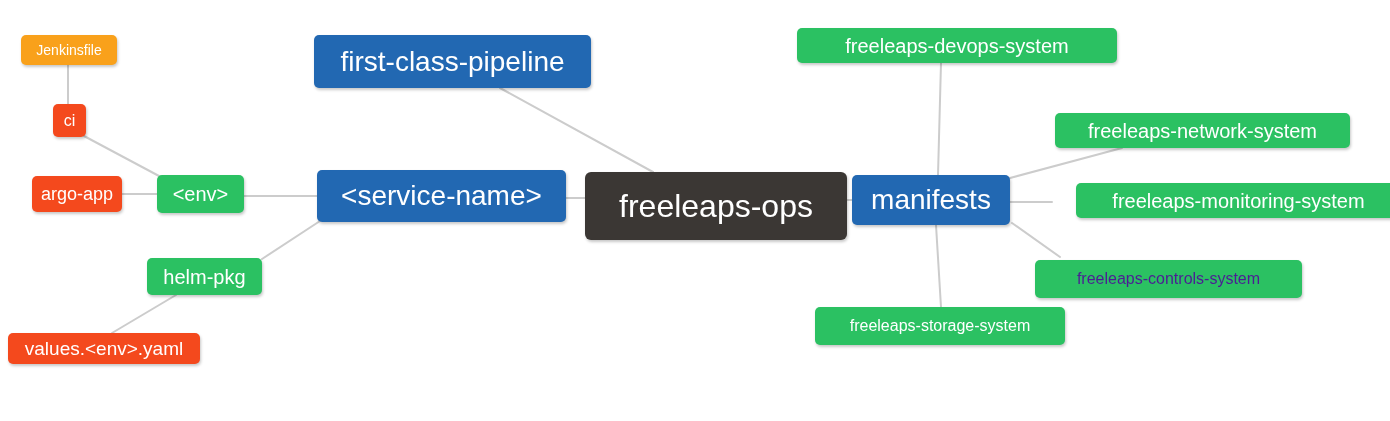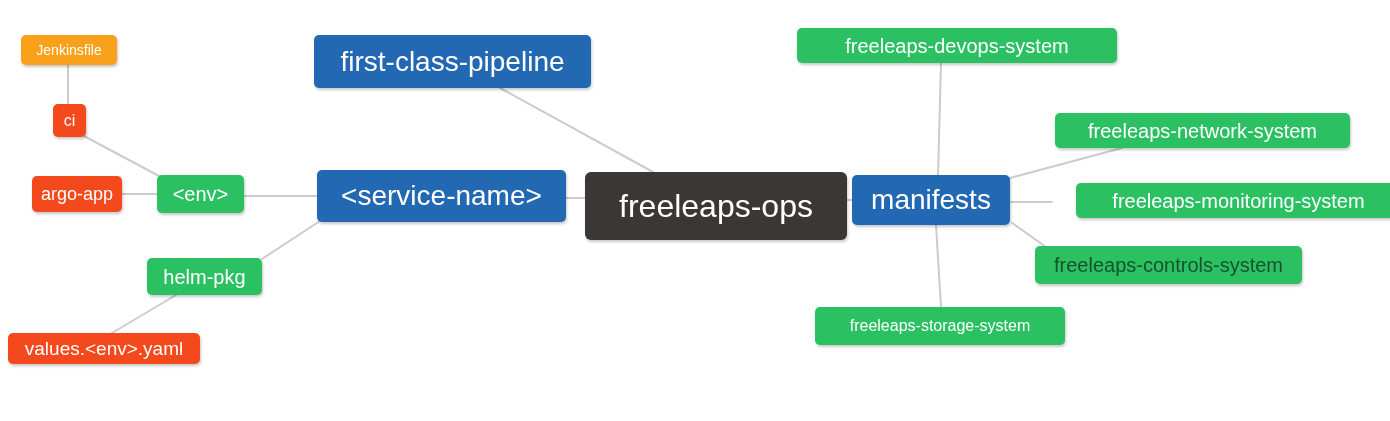--- a/index.html
+++ b/index.html
@@ -71,16 +71,16 @@
       <div class="node" style="left: 157px; top: 175px; width: 87px; height: 38px; font-size: 20px; background: rgb(43, 193, 98); color: rgb(255, 255, 255);">&lt;env&gt;</div>
       <div class="node" style="left: 147px; top: 258px; width: 115px; height: 37px; font-size: 20px; background: rgb(43, 193, 98); color: rgb(255, 255, 255);">helm-pkg</div>
       <div class="node" style="left: 8px; top: 333px; width: 192px; height: 31px; font-size: 19px; background: rgb(244, 73, 29); color: rgb(255, 255, 255);">values.&lt;env&gt;.yaml</div>
       <div class="node" style="left: 314px; top: 35px; width: 277px; height: 53px; font-size: 28px; background: rgb(34, 104, 178); color: rgb(255, 255, 255);">first-class-pipeline</div>
       <div class="node" style="left: 317px; top: 170px; width: 249px; height: 52px; font-size: 28px; background: rgb(34, 104, 178); color: rgb(255, 255, 255);">&lt;service-name&gt;</div>
       <div class="node" style="left: 585px; top: 172px; width: 262px; height: 68px; font-size: 32px; background: rgb(59, 55, 52); color: rgb(255, 255, 255); border-radius: 6px;">freeleaps-ops</div>
       <div class="node" style="left: 852px; top: 175px; width: 158px; height: 50px; font-size: 28px; background: rgb(34, 104, 178); color: rgb(255, 255, 255);">manifests</div>
       <div class="node" style="left: 797px; top: 28px; width: 320px; height: 35px; font-size: 20px; background: rgb(43, 193, 98); color: rgb(255, 255, 255);">freeleaps-devops-system</div>
       <div class="node" style="left: 1055px; top: 113px; width: 295px; height: 35px; font-size: 20px; background: rgb(43, 193, 98); color: rgb(255, 255, 255);">freeleaps-network-system</div>
       <div class="node" style="left: 1052px; top: 183px; width: 325px; height: 35px; font-size: 20px; background: rgb(43, 193, 98); color: rgb(255, 255, 255); margin-left: 24px;">freeleaps-monitoring-system</div>
-      <div class="node" style="left: 1035px; top: 246px; width: 267px; height: 38px; font-size: 20px; background: rgb(43, 193, 98); color: #14532d;">freeleaps-controls-system</div>
+      <div class="node" style="left: 1035px; top: 260px; width: 267px; height: 38px; font-size: 16px; background: rgb(43, 193, 98); color: #4c1d95;">freeleaps-controls-system</div>
       <div class="node" style="left: 815px; top: 307px; width: 250px; height: 38px; font-size: 16px; background: rgb(43, 193, 98); color: rgb(255, 255, 255);">freeleaps-storage-system</div>
     </div>
 </div>
 
 </body></html>

